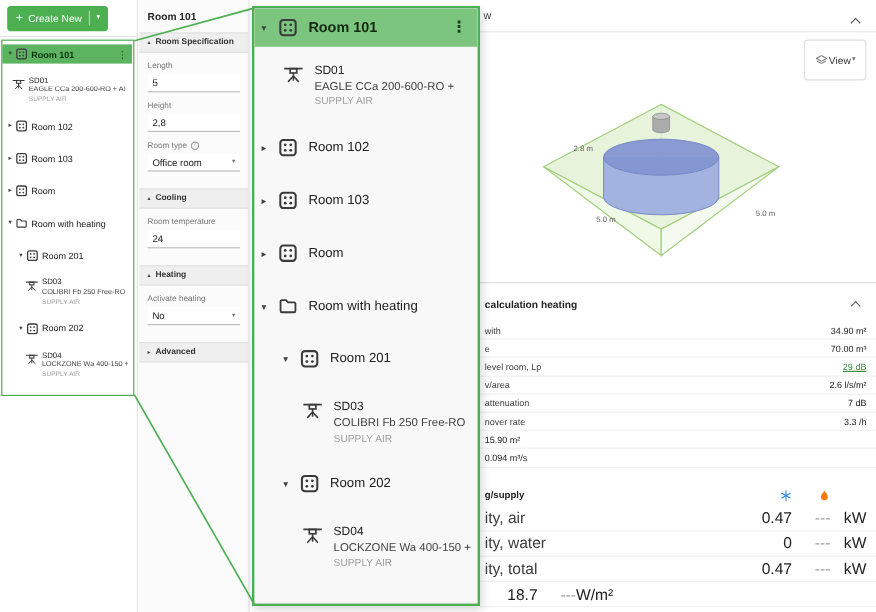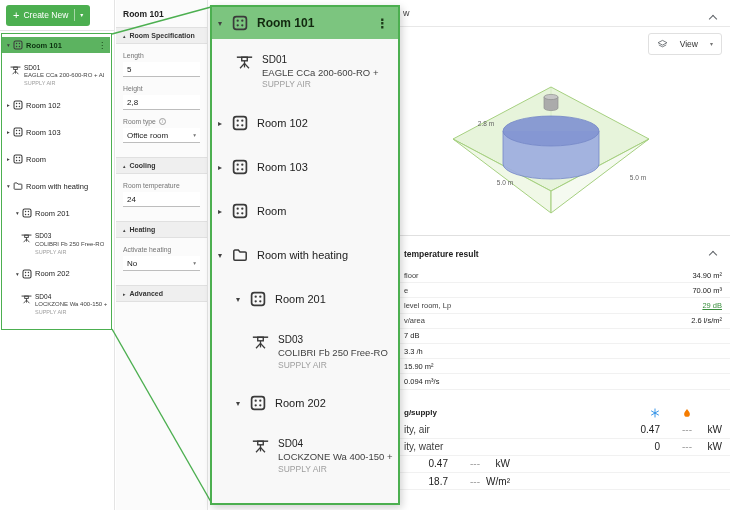--- a/index.html
+++ b/index.html
@@ -49,40 +49,40 @@
   .pcar{font-family:"DejaVu Sans",sans-serif;font-size:5.5px;color:#757575}
 
   
   .right{position:absolute;left:400px;top:0;width:330px;height:510px;background:#fff;z-index:10}
   .viewer{height:236px;position:relative;border-bottom:1px solid #e0e0e0}
   .vheader{height:27px;border-bottom:1px solid #e8e8e8;position:relative}
   .vfrag{position:absolute;left:3px;top:8px;font-size:9px;color:#424242}
   .chev-btn{background:none;border:none;cursor:pointer;padding:2px 4px}
   .vheader .chev-btn{position:absolute;right:10px;top:8px}
   .chev{display:inline-block;width:6px;height:6px;border-top:1.5px solid #5f6368;border-left:1.5px solid #5f6368;transform:rotate(45deg)}
-  .view-btn{position:absolute;top:33px;right:8px;display:flex;align-items:center;gap:12px;height:22px;background:#fff;border:1px solid #e0e0e0;border-radius:3px;padding:0 8px;font-size:8.5px;color:#333;font-family:inherit;cursor:pointer;z-index:5}
+  .view-btn{position:absolute;top:33px;right:8px;display:flex;align-items:center;gap:1px;height:34px;background:#fff;border:1px solid #e0e0e0;border-radius:3px;padding:0 8px;font-size:8.5px;color:#333;font-family:inherit;cursor:pointer;z-index:5}
   .icn{display:inline-block}
   .icn svg{width:100%;height:100%;display:block}
   .view-btn .icn{width:11px;height:11px}
   .scene{position:absolute;left:0;top:27px;width:330px;height:209px}
   .dim{font-size:6.5px;fill:#616161}
 
   .results .rheader{display:flex;align-items:center;padding:8px 10px 5px 4px}
   .rtitle{flex:1;font-size:8.5px;font-weight:bold}
   .r-row{display:flex;align-items:center;padding:2.6px 8px 2.6px 4px;border-bottom:1px solid #f1f1f1;font-size:7.5px}
   .rlab{flex:1;color:#3d3d3d;white-space:nowrap;overflow:hidden}
   .rval{color:#1c1c1c;white-space:nowrap}
   .rval.link{color:#388e3c;text-decoration:underline;cursor:pointer}
   .ch-header{display:flex;align-items:center;padding:6px 8px 4px 4px;margin-top:12px}
   .ch-title{flex:1;font-size:8px;font-weight:bold}
   .ch-cool{width:44px;display:flex;justify-content:flex-end}
   .ch-heat{width:32px;display:flex;justify-content:flex-end}
   .ch-unit{width:30px}
   .icn.small{width:10px;height:10px}
-  .ch-row{display:flex;align-items:flex-start;padding:2.6px 8px 2.6px 4px;border-bottom:1px solid #f1f1f1;font-size:10px}
+  .ch-row{display:flex;align-items:flex-start;padding:2.6px 8px 2.6px 4px;border-bottom:1px solid #f1f1f1;font-size:13px}
   .ch-row .lab{flex:1;color:#3d3d3d;white-space:nowrap;overflow:hidden}
   .ch-row .c{width:44px;text-align:right}
   .ch-row .h{width:32px;text-align:right;color:#9e9e9e}
   .ch-row .u{width:30px;text-align:right}
 
   
   .overlay{position:absolute;left:210px;top:5px;width:190px;height:500px;background:#f8f8f8;border:2px solid #4caf50;z-index:30;box-shadow:2px 3px 8px rgba(0,0,0,.18);overflow:hidden}
   .tree-l .t-row{display:flex;align-items:center;min-height:20px;margin-bottom:24px;cursor:pointer;padding:0 6px}
   .tree-l .t-row.sel{background:#7cc57f;min-height:32px;margin-bottom:14px}
   .tree-l .t-row.sel .tlabel{font-weight:bold;font-size:12px;color:#12290f}
@@ -335,44 +335,46 @@
         <ellipse cx="151" cy="104" rx="48" ry="15" fill="#8496d2" fill-opacity="0.95" stroke="#7487c6" stroke-width="0.8"></ellipse>
         <path d="M144,70 L144,81 A7,2.6 0 0 0 158,81 L158,70" fill="#ababab" stroke="#8f8f8f" stroke-width="0.7"></path>
         <ellipse cx="151" cy="70" rx="7" ry="2.6" fill="#c6c6c6" stroke="#8f8f8f" stroke-width="0.7"></ellipse>
         <text class="dim" x="86" y="99" text-anchor="middle">2.8 m</text>
         <text class="dim" x="105" y="158" text-anchor="middle">5.0 m</text>
         <text class="dim" x="238" y="153" text-anchor="middle">5.0 m</text>
       </svg>
     </div>
     <div class="results">
       <div class="rheader">
-        <span class="rtitle">temperature result</span>
+        <span class="rtitle">calculation heating</span>
         <button class="chev-btn"><span class="chev"></span></button>
       </div>
       <div id="r-rows">
           <div class="r-row">
-            <span class="rlab">floor</span>
+            <span class="rlab">with</span>
             <span class="rval">34.90 m²</span>
           </div>
           <div class="r-row">
             <span class="rlab">e</span>
             <span class="rval">70.00 m³</span>
           </div>
           <div class="r-row">
             <span class="rlab">level room, Lp</span>
             <span class="rval link">29 dB</span>
           </div>
           <div class="r-row">
             <span class="rlab">v/area</span>
             <span class="rval">2.6 l/s/m²</span>
           </div>
           <div class="r-row">
+            <span class="rlab">attenuation</span>
             <span class="rval">7 dB</span>
           </div>
           <div class="r-row">
+            <span class="rlab">nover rate</span>
             <span class="rval">3.3 /h</span>
           </div>
           <div class="r-row">
             <span class="rval">15.90 m²</span>
           </div>
           <div class="r-row">
             <span class="rval">0.094 m³/s</span>
           </div>
         </div>
       <div class="ch-header">
@@ -404,20 +406,21 @@
             <span class="h">---</span>
             <span class="u">kW</span>
           </div>
           <div class="ch-row">
             <span class="lab">ity, water</span>
             <span class="c">0</span>
             <span class="h">---</span>
             <span class="u">kW</span>
           </div>
           <div class="ch-row">
+            <span class="lab">ity, total</span>
             <span class="c">0.47</span>
             <span class="h">---</span>
             <span class="u">kW</span>
           </div>
           <div class="ch-row">
             <span class="c">18.7</span>
             <span class="h">---</span>
             <span class="u">W/m²</span>
           </div>
         </div>

